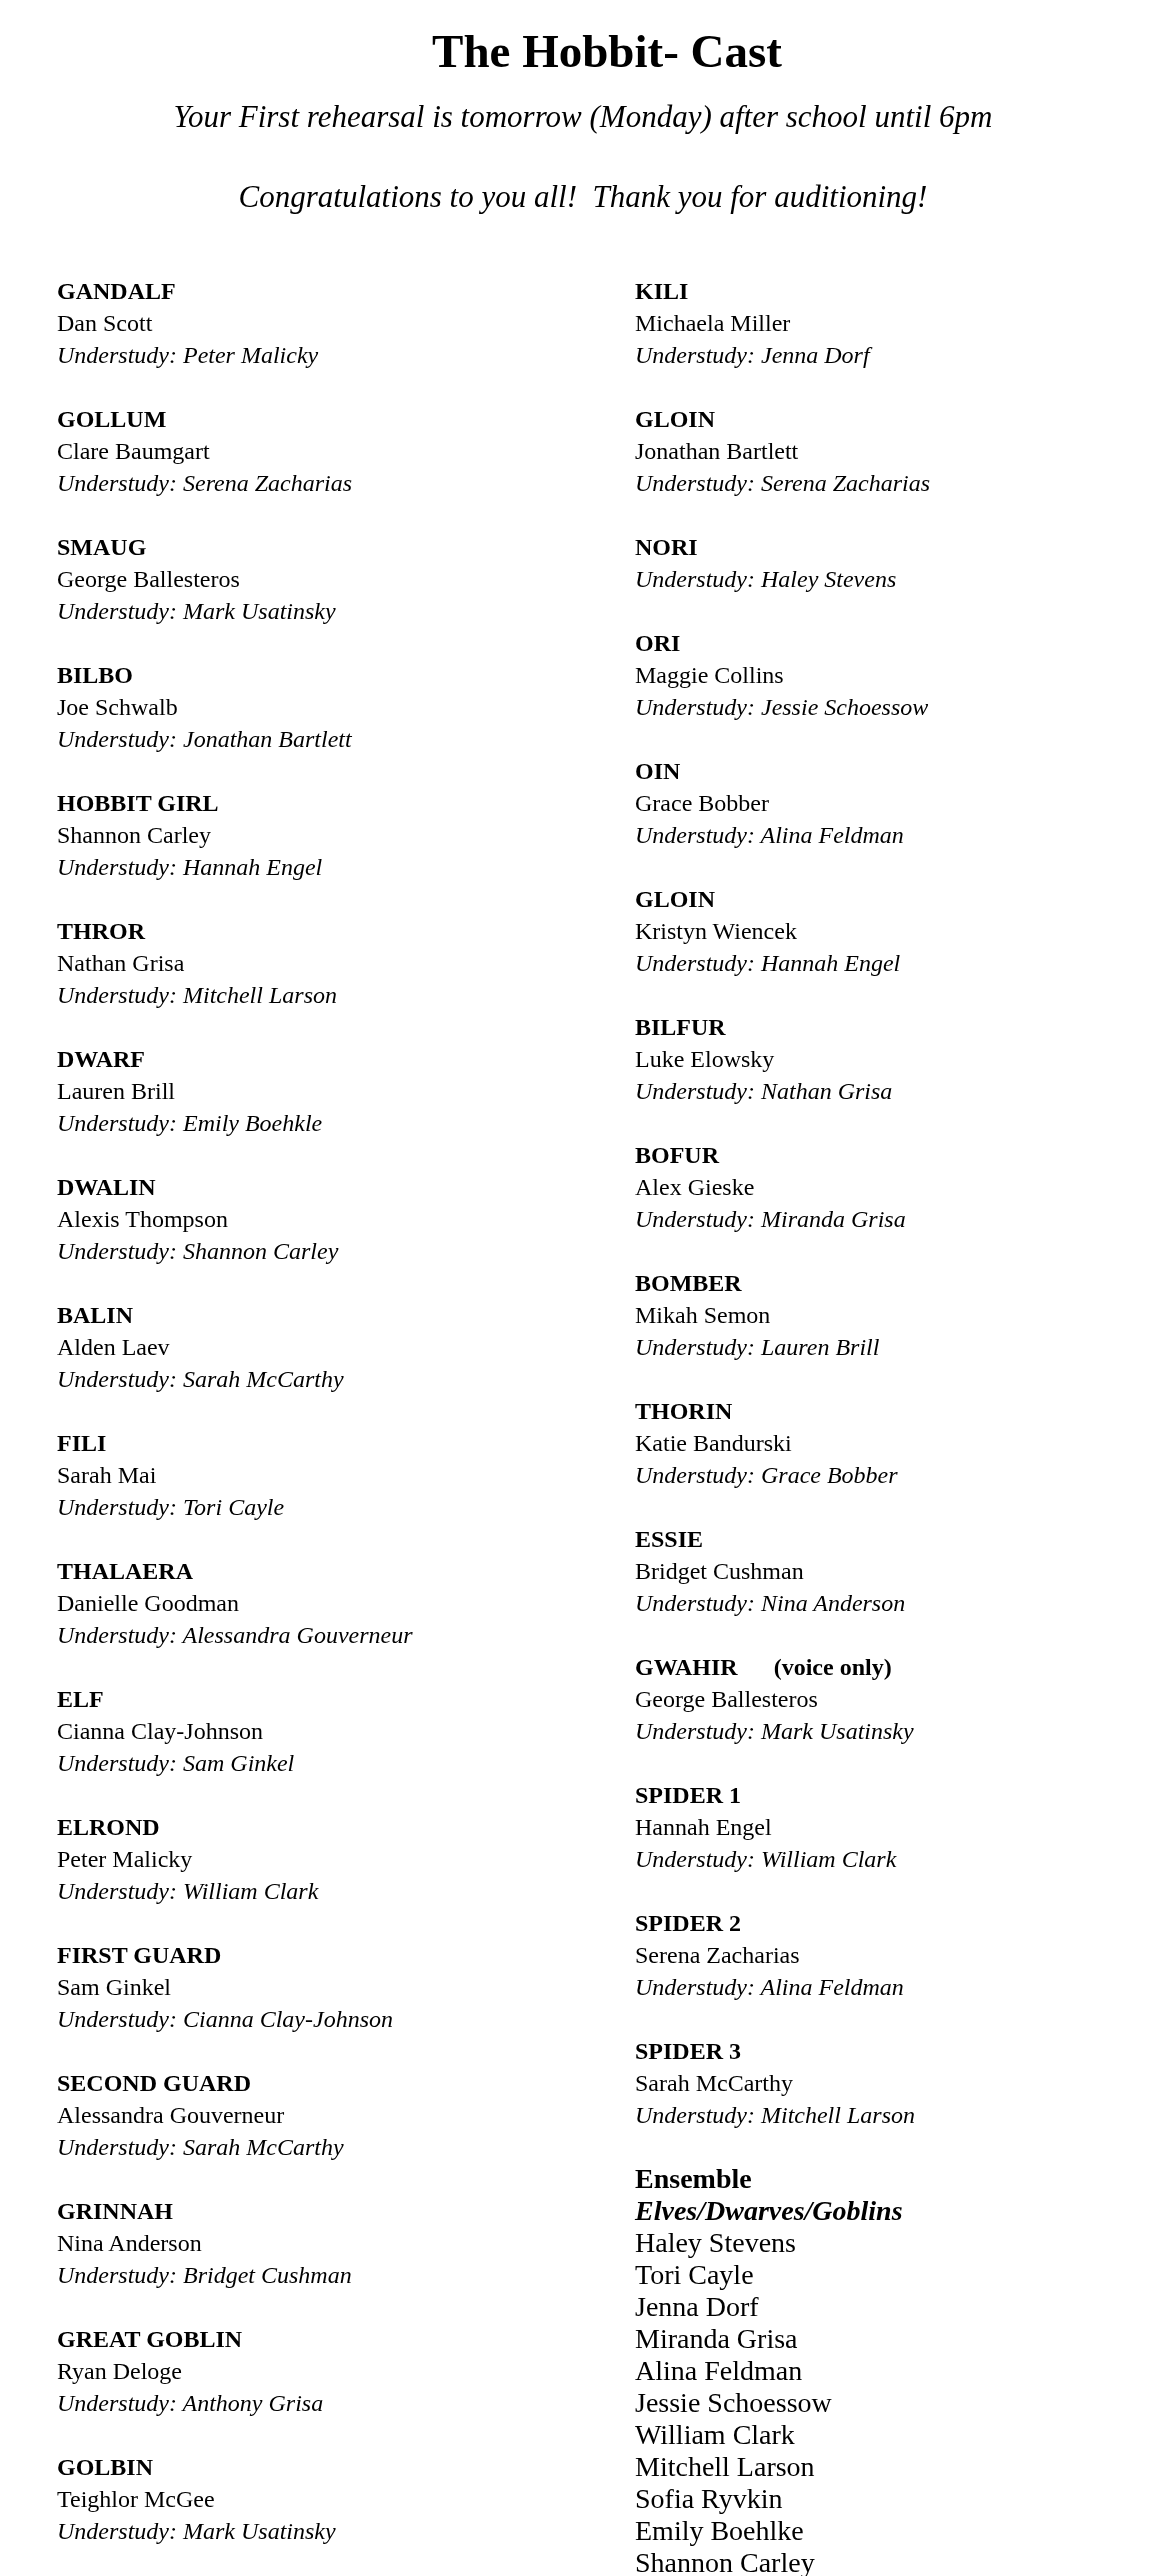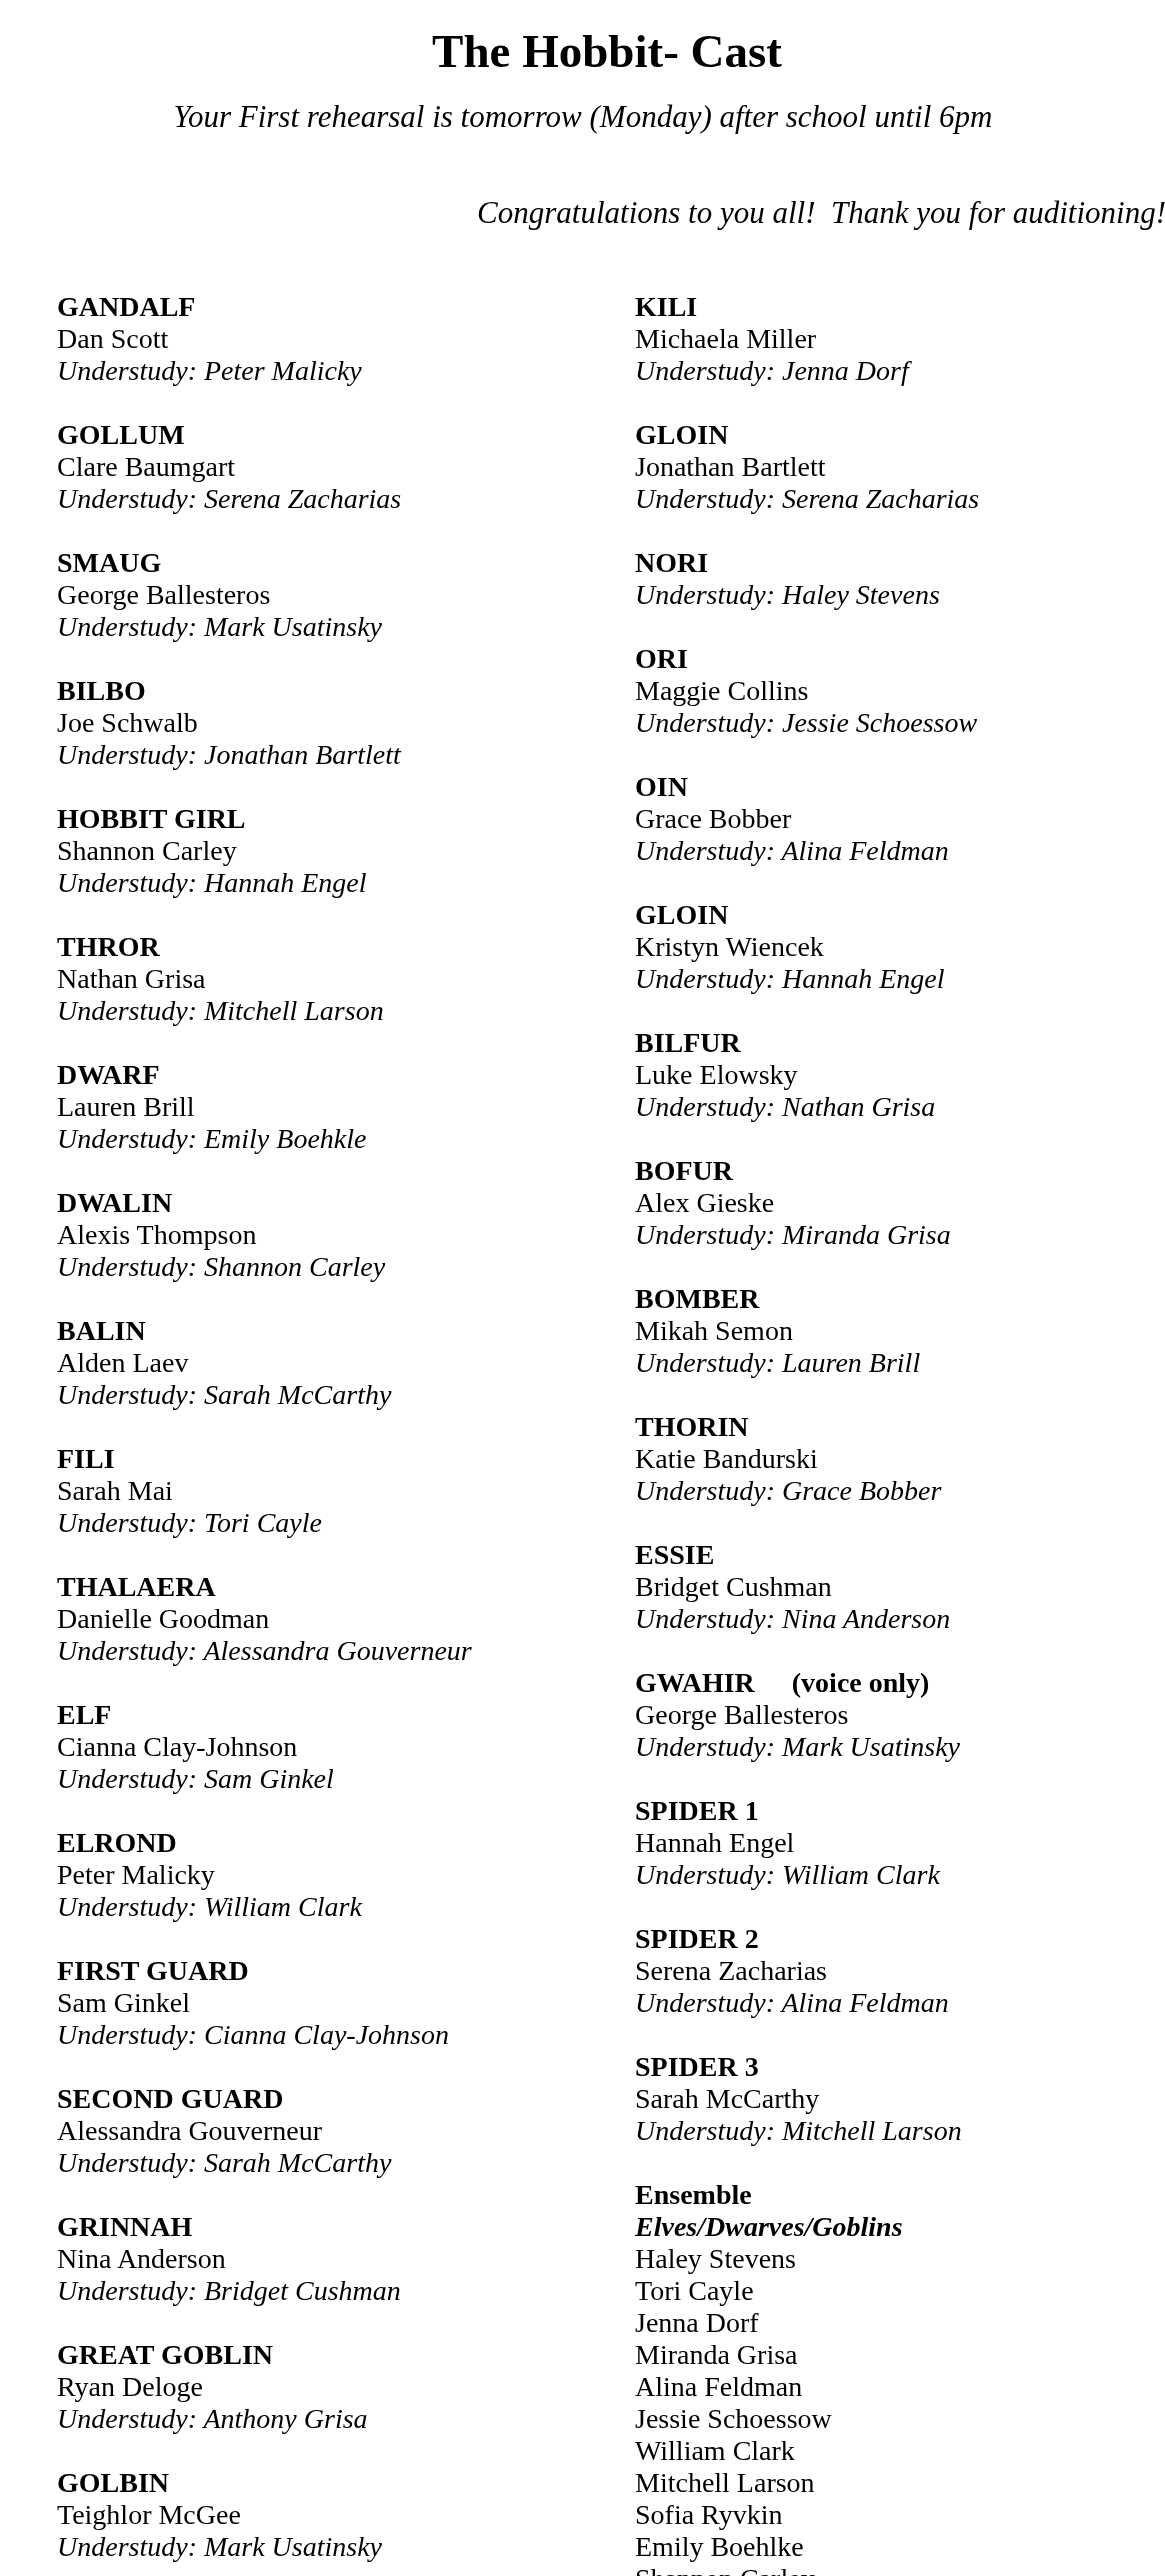--- a/index.html
+++ b/index.html
@@ -27,25 +27,25 @@
     margin-left: 48px;
   }
   .doc-subtitle {
     text-align: center;
     font-style: italic;
     font-size: 31px;
     line-height: 1.2;
     margin-top: 19px;
   }
   .doc-congrats {
-    text-align: right;
+    text-align: center;
     font-style: italic;
     font-size: 31px;
     line-height: 1.2;
-    margin-top: 58px;
+    margin-top: 42px;
     white-space: pre-wrap;
   }
   .columns {
     display: flex;
     flex-direction: row;
     margin-top: 60px;
     padding-left: 57px;
     padding-right: 15.5px;
     box-sizing: border-box;
   }
@@ -53,21 +53,21 @@
     box-sizing: border-box;
   }
   .col-left {
     width: 578px;
     flex: 0 0 auto;
   }
   .col-right {
     flex: 1 1 auto;
   }
   .entry {
-    font-size: 28px;
+    font-size: 24px;
     line-height: 32px;
     margin-bottom: 32px;
   }
   .entry .role {
     font-weight: bold;
   }
   .entry .role .note {
     font-weight: bold;
     margin-left: 30px;
   }

